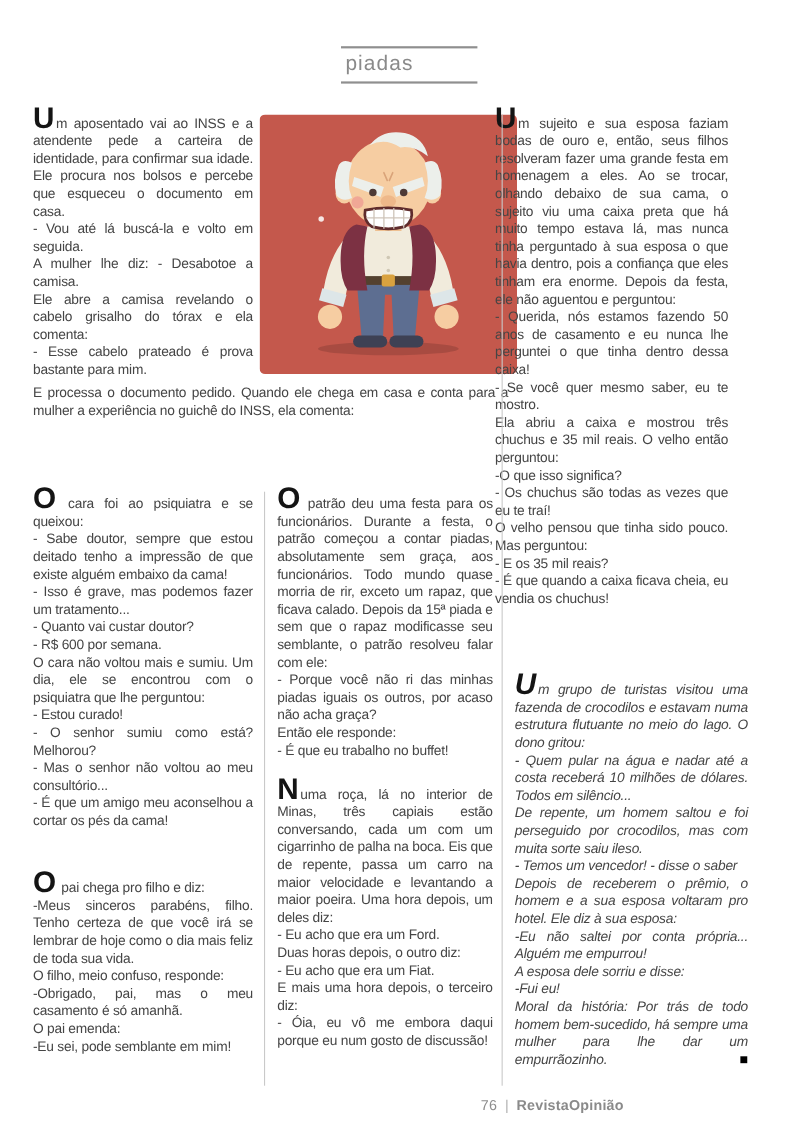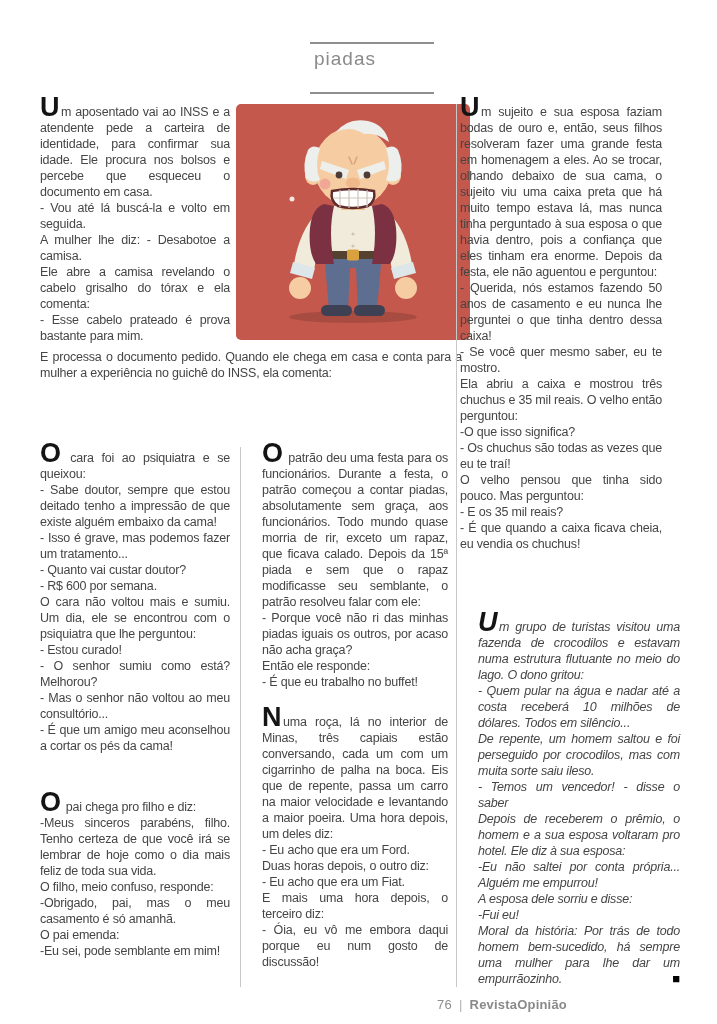--- a/index.html
+++ b/index.html
@@ -3,25 +3,25 @@
 <meta charset="utf-8">
 <style>
   * { margin:0; padding:0; box-sizing:border-box; }
   html,body { width:717px; height:1024px; background:#ffffff; overflow:hidden; }
   body { font-family:"Liberation Sans", sans-serif; color:#454545; }
   .page { position:relative; width:717px; height:1024px; background:#fff; }
 
   
   .header { position:absolute; left:310px; top:42px; width:124px; }
   .rule { height:2px; background:#8f8f8f; }
-  .header-title { font-size:19px; color:#8a8a8a; letter-spacing:1px; padding:4px 0 22px 4px; }
+  .header-title { font-size:19px; color:#8a8a8a; letter-spacing:1px; padding:4px 0 4px 4px; }
 
   
   .joke { position:absolute; }
-  .para { font-size:12.5px; line-height:16px; text-align:justify; letter-spacing:-0.2px; color:#454545;margin-left:10px; }
+  .para { font-size:12.5px; line-height:16px; text-align:justify; letter-spacing:-0.2px; color:#454545; }
   .dropcap { font-size:27px; font-weight:700; color:#141414; line-height:0; letter-spacing:0.5px; padding-right:1px; }
   .endmark { float:right; font-size:13px; color:#000; line-height:16px; }
 
   
   .illo { position:absolute; left:236px; top:104px; width:234px; height:236px; }
   .illo svg { display:block; width:100%; height:100%; }
 
   
   .vsep { position:absolute; width:1px; background:#c9c9c9; }
   .vsep-left  { left:240px; top:447px; height:540px; }

